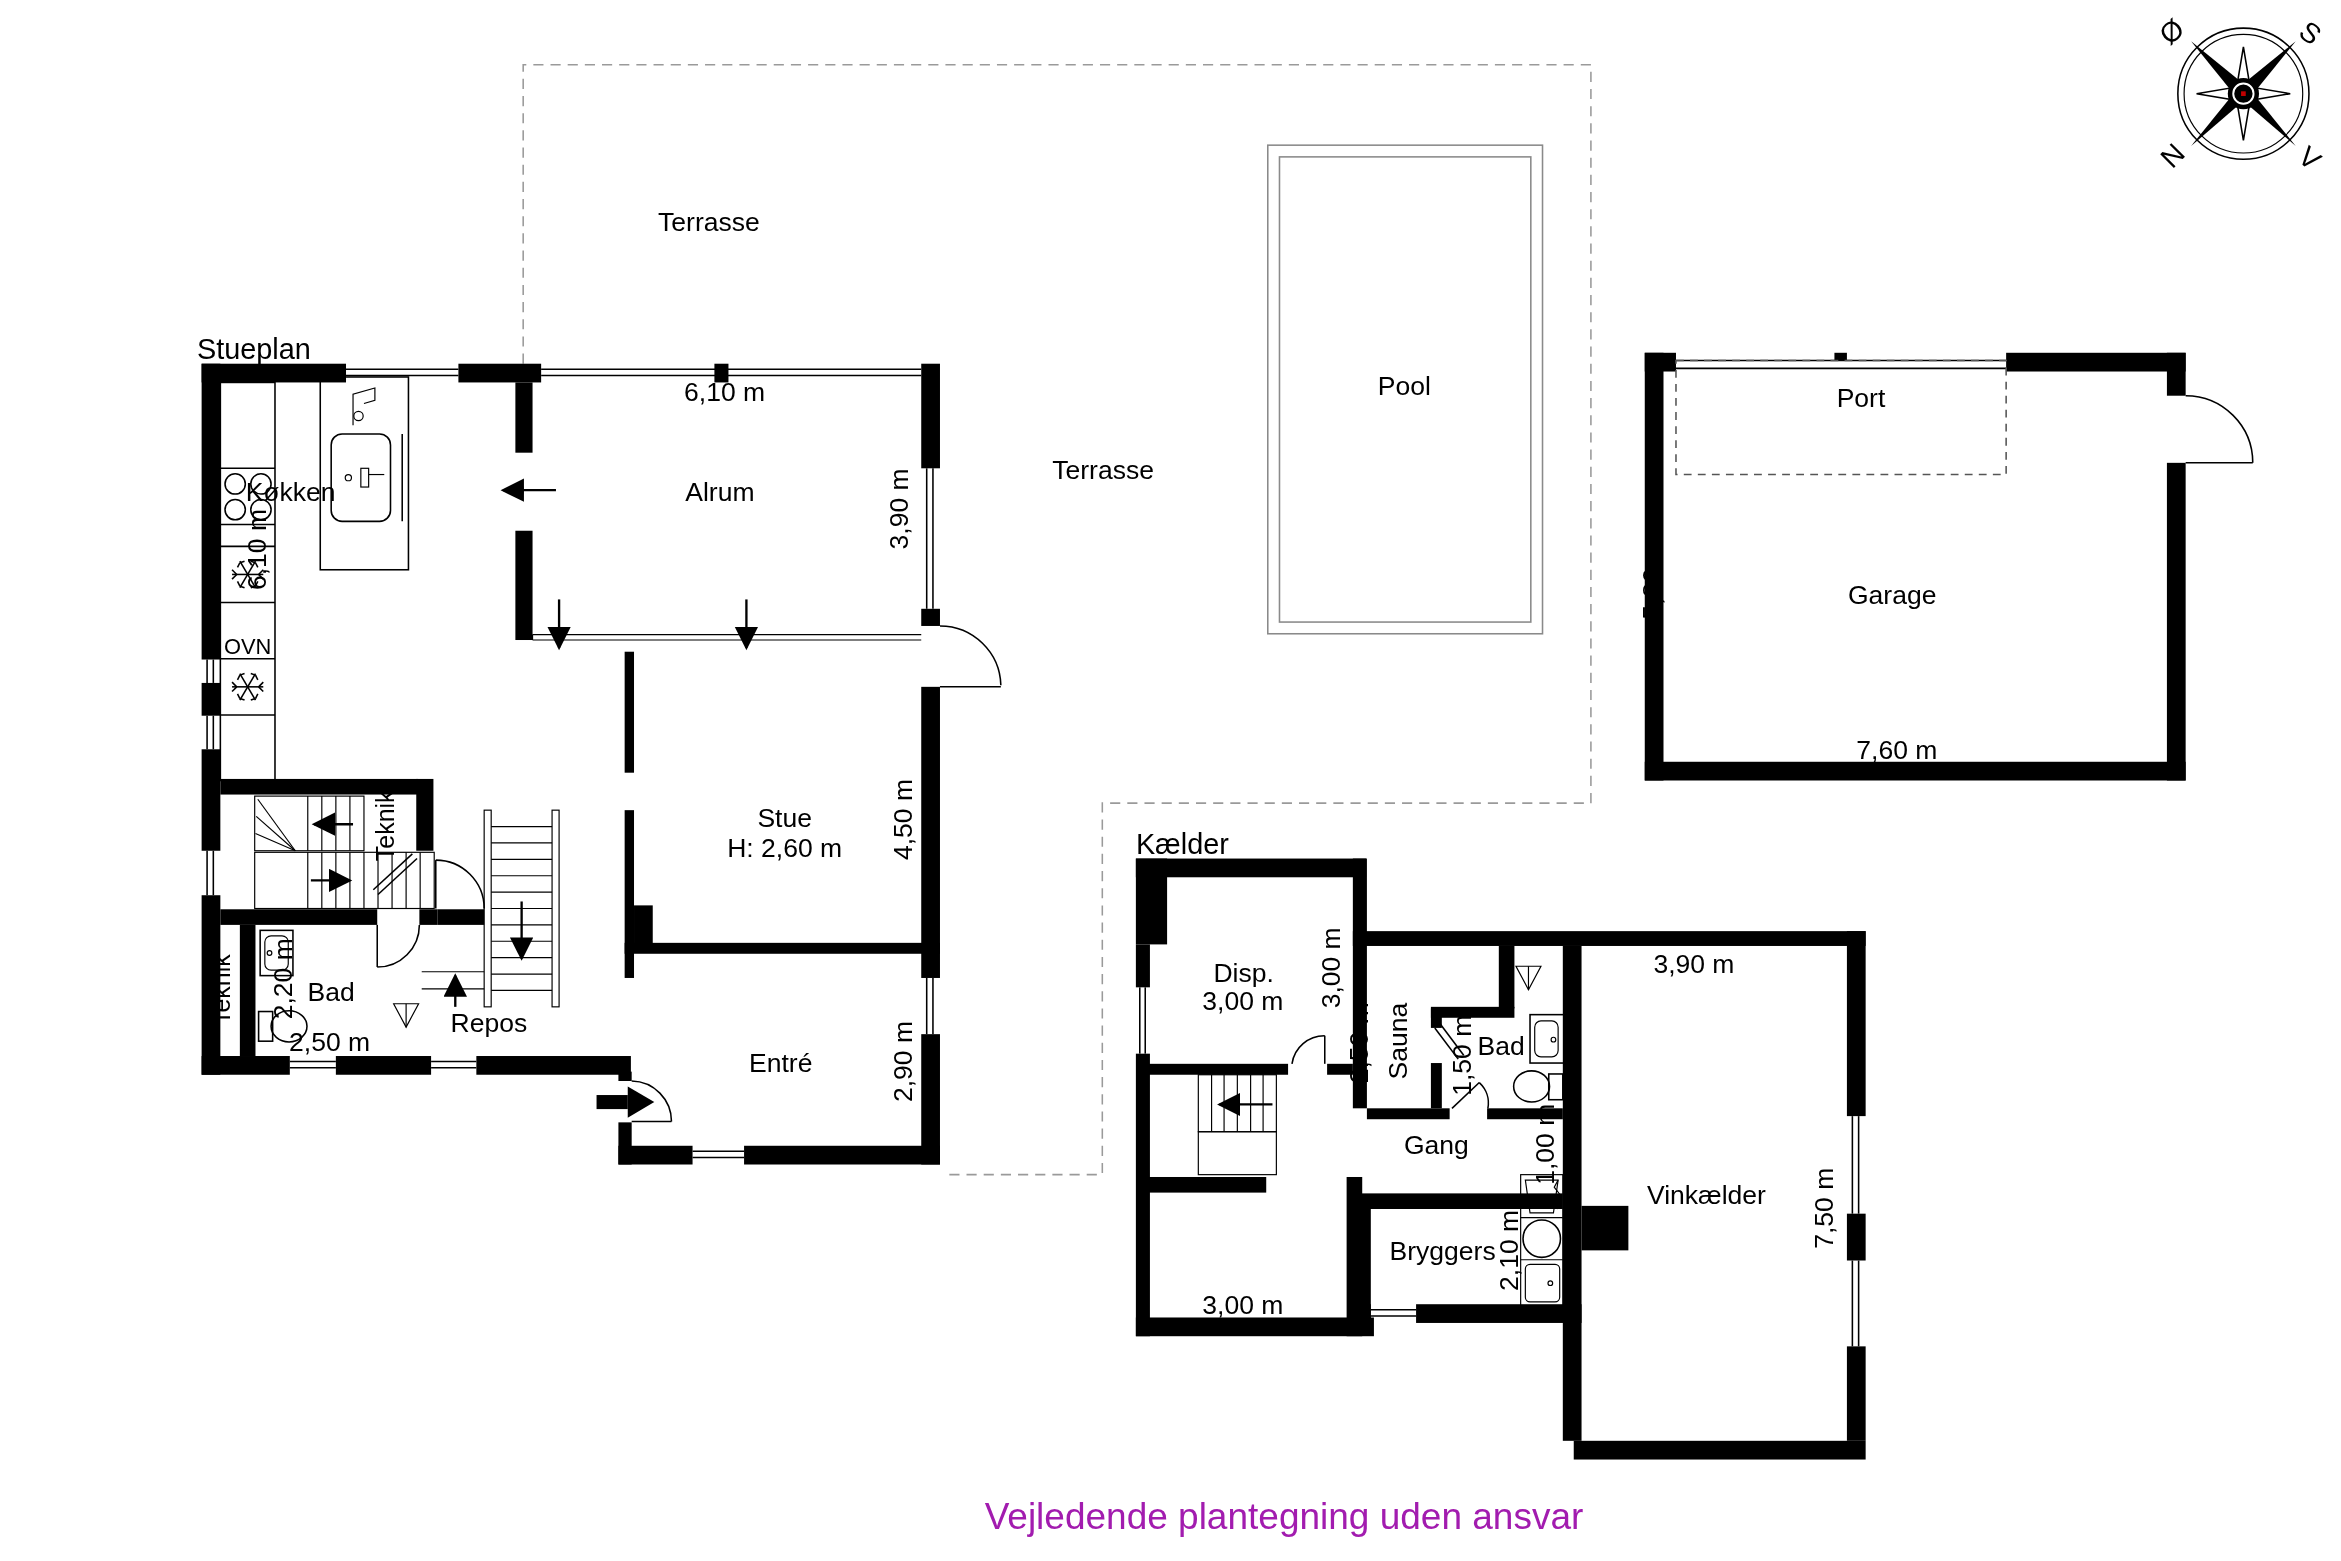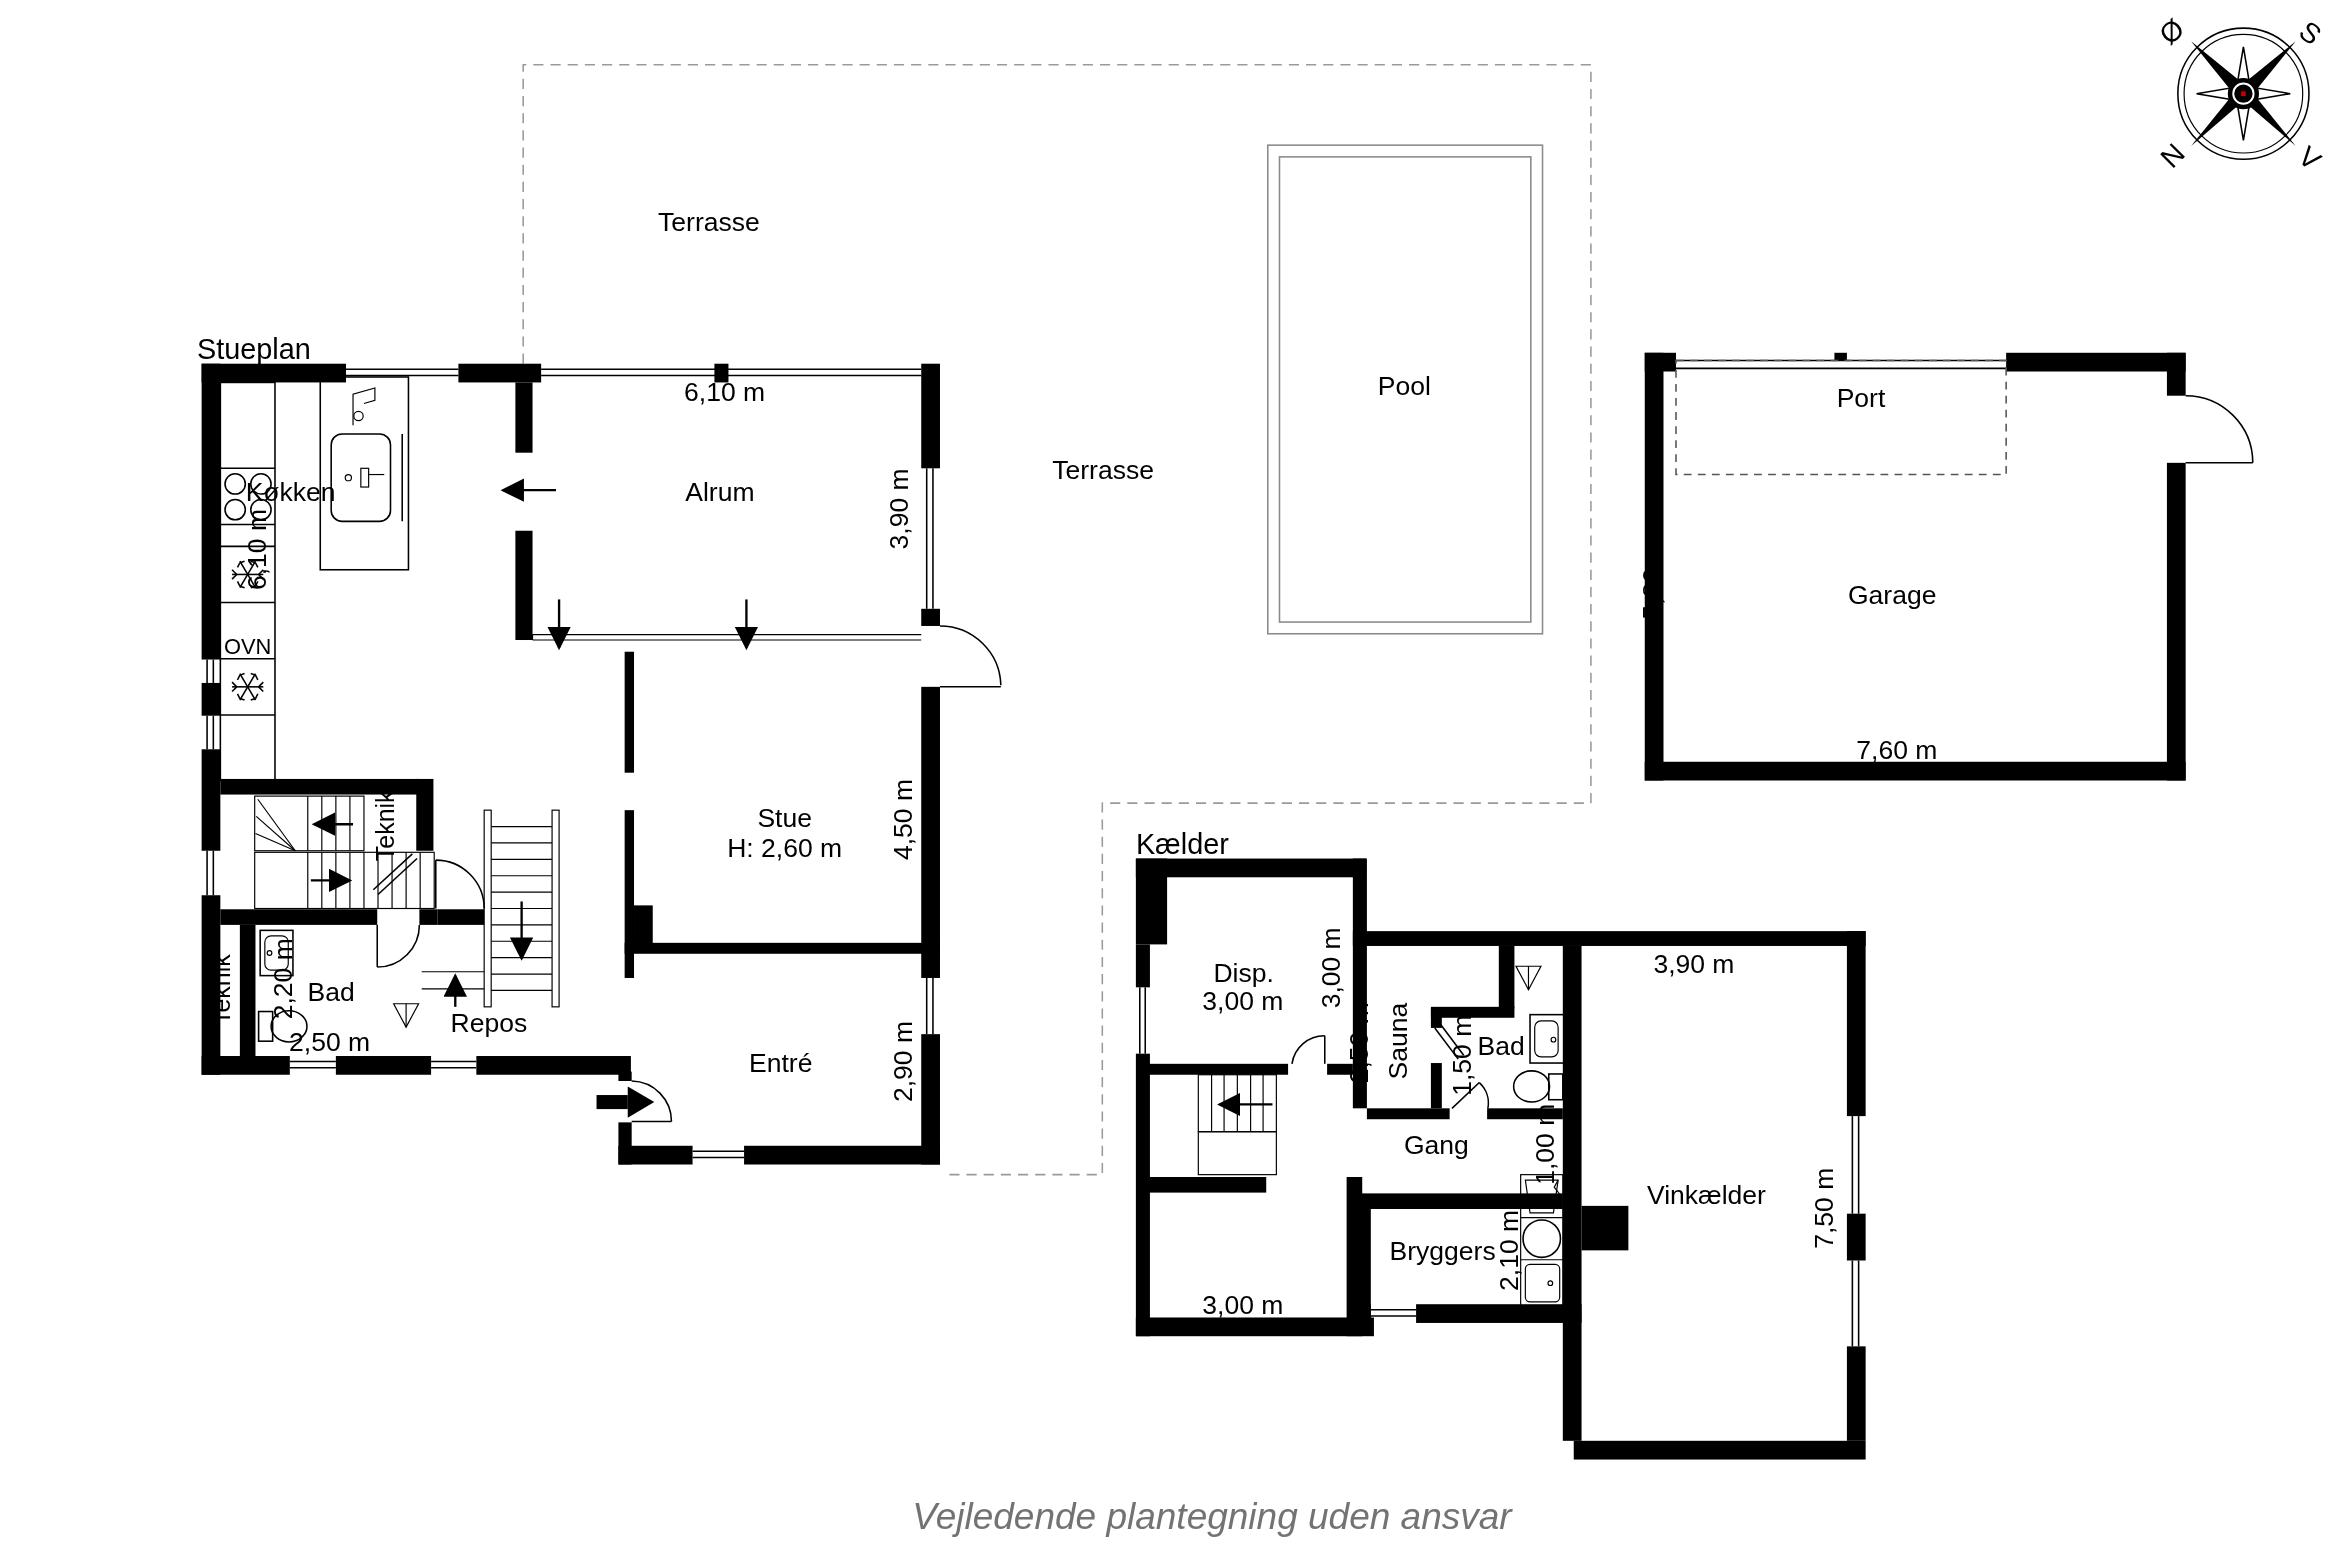--- a/index.html
+++ b/index.html
@@ -8,22 +8,22 @@
   #plan{position:absolute;left:0;top:0;}
   #plan text{font-family:"Liberation Sans", sans-serif;fill:#000;}
   .wall{fill:#000;stroke:none;}
   .thin{stroke:#000;stroke-width:2;fill:none;}
   .thin15{stroke:#000;stroke-width:1.5;fill:none;}
   .gray{stroke:#8a8a8a;stroke-width:2;fill:none;}
   .winline{stroke:#000;stroke-width:2;}
   .dash{stroke:#9a9a9a;stroke-width:2;fill:none;stroke-dasharray:13 9;}
   .dashdark{stroke:#555;stroke-width:2;fill:none;stroke-dasharray:10 8;}
   .arrowline{stroke:#000;stroke-width:3;fill:none;}
-  #title-bar{position:absolute;top:1496px;left:1212px;transform:translateX(-50%);
-             font-size:37px;color:#737373;white-space:nowrap;font-style:italic;}
+  #title-bar{position:absolute;top:1496px;left:1284px;transform:translateX(-50%);
+             font-size:37px;color:#a21caf;white-space:nowrap;}
 </style>
 </head>
 <body>
 
 <div id="page">
 <svg id="plan" width="2342" height="1561" viewBox="0 0 3000 2000">
   <defs>
     <marker id="ah" markerWidth="12" markerHeight="12" refX="9" refY="5" orient="auto" markerUnits="strokeWidth">
       <path d="M0,0 L10,5 L0,10 Z" fill="#000"></path>
     </marker>

